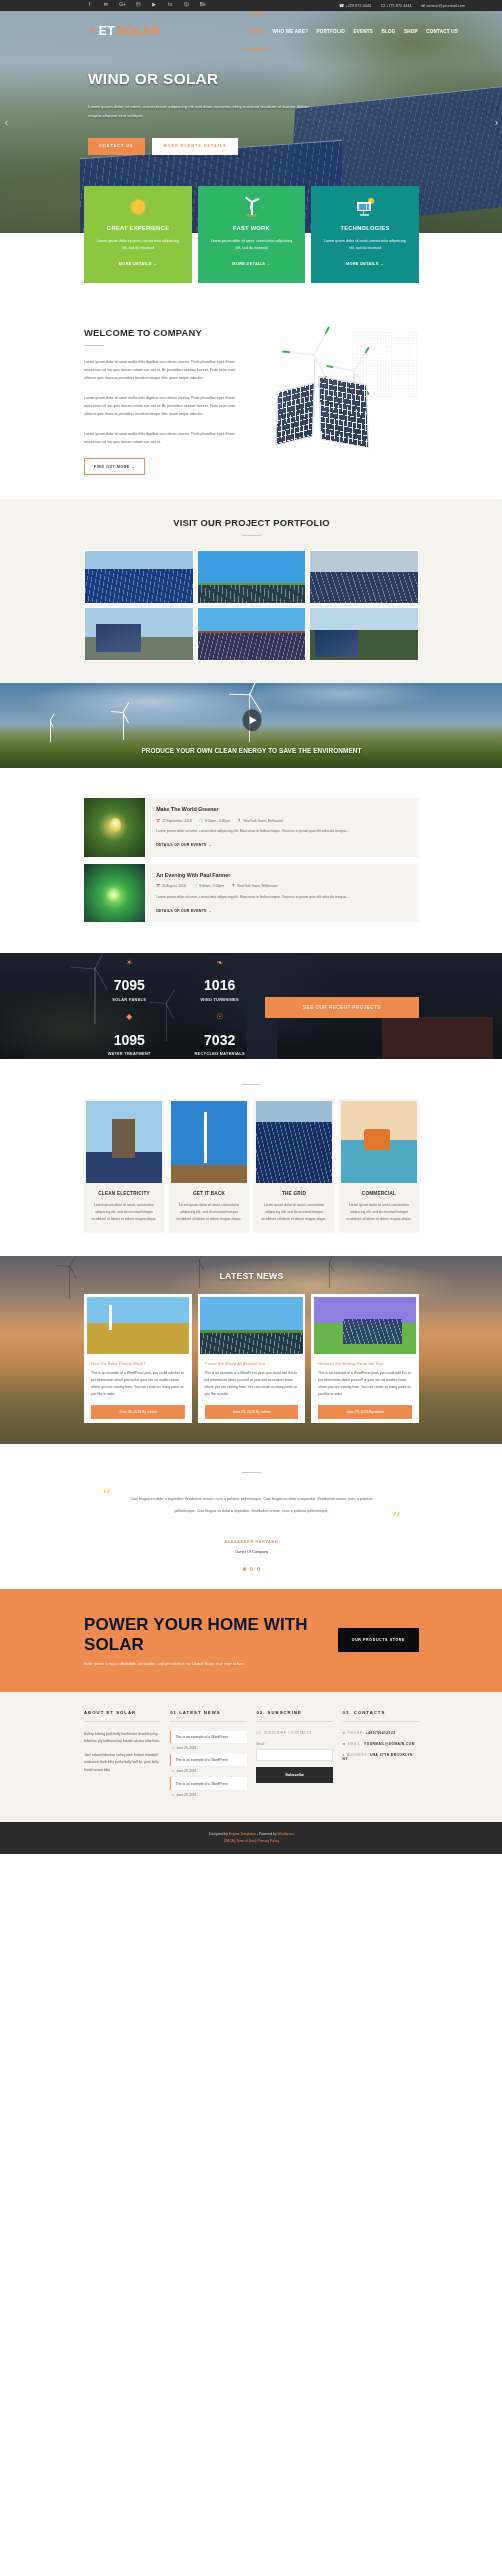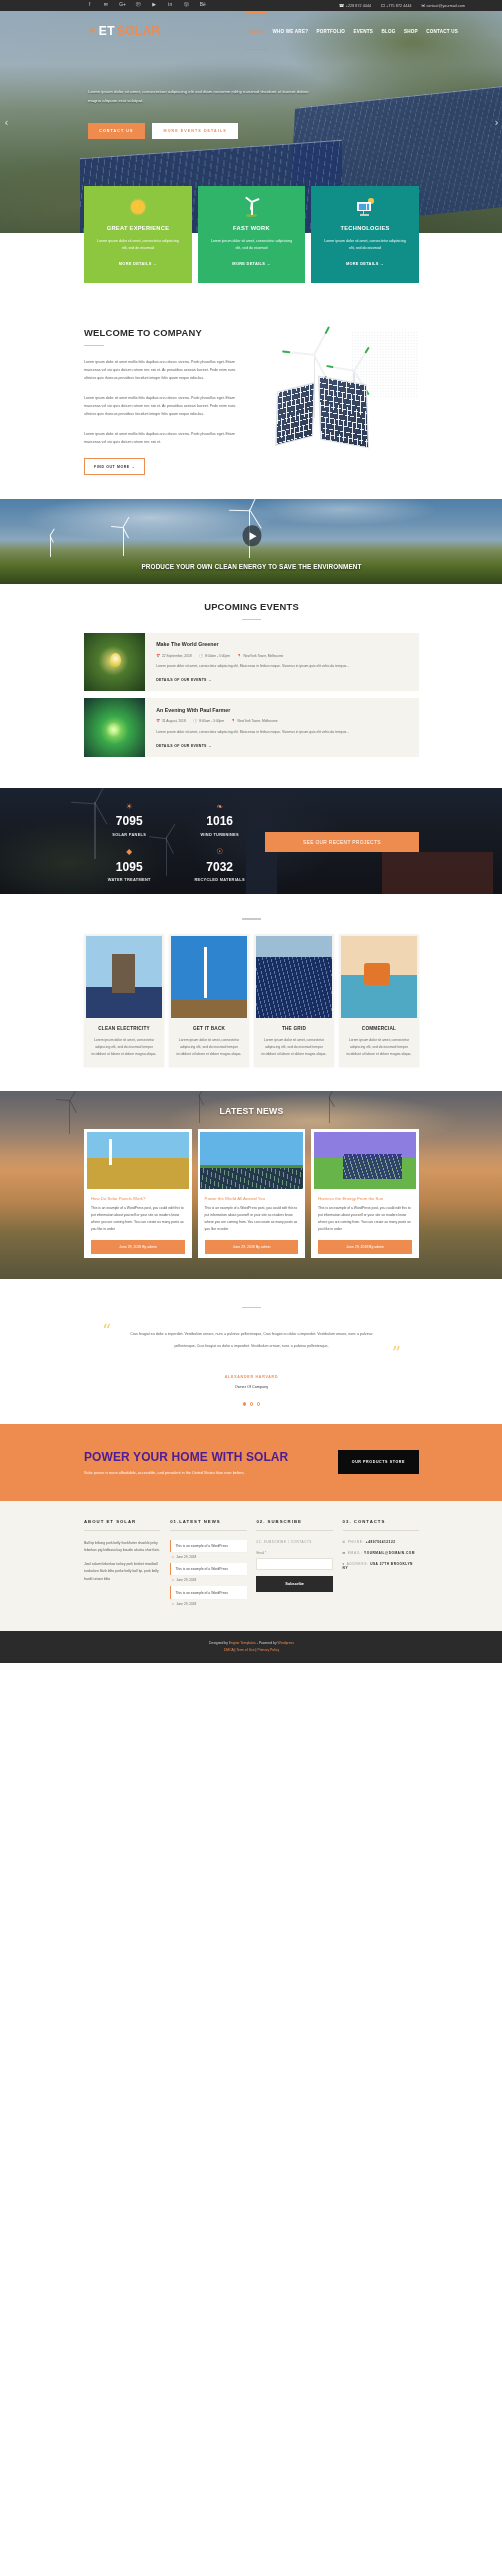--- a/index.html
+++ b/index.html
@@ -250,21 +250,21 @@
       linear-gradient(to bottom, #1b2230 0%, #161a22 45%, #101318 100%);}
   .facts .barn{position:absolute;right:2%;bottom:0;width:22%;height:40%;background:#5a2a22;opacity:.55;}
   .facts .silo{position:absolute;left:49%;bottom:0;width:6%;height:62%;background:#1c2230;border-radius:2.1px 2.1px 0 0;opacity:.9;}
   .facts .ftur{position:absolute;}
   .facts .ftur .m{position:absolute;background:rgba(120,130,140,.35);}
   .facts .ftur .b{position:absolute;background:rgba(130,140,150,.35);transform-origin:0 50%;border-radius:1.4px;}
   .facts-inner { position:relative; width:427px; margin:0 auto; padding:0 46px; height:100%; display:flex; z-index:3; }
   .counters { width:54%; display:flex; flex-wrap:wrap; align-content:center; padding-top:2.8px; }
   .counter { width:50%; text-align:center; padding:5.6px 0; }
   .counter .cic { color:#ee8b4f; font-size:7.7px; line-height:1; }
-  .counter .cnum { color:#fff; font-size:12px; font-weight:bold; margin-top:4px; }
+  .counter .cnum { color:#fff; font-size:14px; font-weight:bold; margin-top:11px; }
   .counter .clab { color:#e3e3e3; font-size:3.9px; font-weight:bold; letter-spacing:0.3px; margin-top:3.5px; }
   .facts-card { width:46%; align-self:center; margin-top:2.8px; }
   .facts-card-top { background:#f4f3ee; padding:14px 10.5px 11.2px; text-align:center; }
   .facts-card-top h3 { font-size:8.7px; font-weight:bold; color:#2b2b2b; line-height:1.28; letter-spacing:0.1px; }
   .facts-card-top p { font-size:3.2px; line-height:2.1; color:#5f5f5f; margin-top:7.7px; }
   .facts-card-btn { background:#ee8b4f; color:#fff; text-align:center; padding:7.7px 0; font-size:4.9px; letter-spacing:0.3px; cursor:pointer; }
 
   
   .works { background:#fff; padding:17.5px 0 24px; }
   .works-grid { width:427px; margin:14px auto 0; padding:0 46px; display:grid; grid-template-columns:repeat(4,1fr); gap:4.9px; }
@@ -318,21 +318,21 @@
   .testi-name { color:#ee8b4f; font-size:3.5px; font-weight:bold; letter-spacing:0.8px; margin-top:22.3px; }
   .testi-role { color:#3b3b3b; font-size:3.8px; margin-top:6.3px; }
   .dots { display:flex; gap:3.5px; justify-content:center; margin-top:13.3px; }
   .dot { width:3.5px; height:3.5px; border-radius:50%; border:0.7px solid #ee8b4f; cursor:pointer; }
   .dot.on { background:#ee8b4f; }
 
   
   .cta { background:#ee8b4f; padding:26px 0; }
   .cta-inner { width:427px; margin:0 auto; padding:0 46px; display:flex; align-items:center; }
   .cta-left { flex:1; }
-  .cta-h { color:#4c1d95; font-size:12px; font-weight:bold; letter-spacing:0.1px; }
+  .cta-h { color:#0f172a; font-size:17px; font-weight:bold; letter-spacing:0.1px; }
   .cta-p { color:#fff; font-size:3.8px; margin-top:7px; opacity:.95; }
   .cta-btn { background:#0b0b0b; color:#fff; font-size:3.6px; font-weight:bold; letter-spacing:0.6px; padding:9.8px 14px; cursor:pointer; border:none; }
 
   
   .footer { background:#f4f3ee; padding:18px 0 21px; }
   .footer-inner { width:427px; margin:0 auto; padding:0 46px; display:flex; gap:9.8px; }
   .fcol { flex:1; }
   .fcol h4 { font-size:4.3px; font-weight:bold; letter-spacing:1px; color:#2b2b2b; }
   .fcol .fline { height:0.7px; background:#dedbd3; margin:6.3px 0 9px; }
   .fcol p { font-size:3.4px; line-height:2.2; color:#5b5b5b; }
@@ -395,20 +395,21 @@
             <a href="#">EVENTS</a>
             <a href="#">BLOG</a>
             <a href="#">SHOP</a>
             <a href="#">CONTACT US</a>
           </div>
       </div>
     </div>
 
     <div class="hero-content">
       <div class="hero-inner">
+        <div class="hero-h1">WIND OR SOLAR</div>
         <div class="hero-p">Lorem ipsum dolor sit amet, consectetuer adipiscing elit sed diam nonumm nibhy euismod tincidunt ut laoreet dolore magna aliquam erat volutpat.</div>
         <div class="hero-btns">
           <button class="btn-orange">CONTACT US</button>
           <button class="btn-white">MORE EVENTS DETAILS</button>
         </div>
       </div>
     </div>
 
     <div class="hero-arrow left">‹</div>
     <div class="hero-arrow right">›</div>
@@ -489,20 +490,46 @@
           <div class="bld" style="left:27px;top:19px;width:28px;transform:rotate(58deg);">
               <i></i>
             </div>
         </div>
         <div class="wsolar" style="left:24px;top:60px;width:38px;height:54px;transform:skewY(-16deg) rotate(2deg);"></div>
         <div class="wsolar" style="left:67px;top:53px;width:49px;height:64px;transform:skewY(12deg) rotate(-2deg);"></div>
       </div>
     </div>
   </div>
 
+  <div class="portfolio">
+    <div class="center">
+      <div class="sec-title">VISIT OUR PROJECT PORTFOLIO</div>
+      <div class="rule center"></div>
+    </div>
+    <div class="pf-grid">
+      <div class="pf-item">
+          <div class="ph p1"></div>
+        </div>
+      <div class="pf-item">
+          <div class="ph p2"></div>
+        </div>
+      <div class="pf-item">
+          <div class="ph p3"></div>
+        </div>
+      <div class="pf-item">
+          <div class="ph p4"></div>
+        </div>
+      <div class="pf-item">
+          <div class="ph p5"></div>
+        </div>
+      <div class="pf-item">
+          <div class="ph p6"></div>
+        </div>
+    </div>
+  </div>
 
   <div class="video">
     <div class="vturb" style="left:47%;top:2%;width:49px;height:68%;">
       <div class="m" style="left:12.6px;top:8.4px;width:1.4px;height:49px;"></div>
       <div class="b" style="left:13.3px;top:9px;width:21px;height:1.4px;transform:rotate(-66deg);"></div>
       <div class="b" style="left:13.3px;top:9px;width:21px;height:1.4px;transform:rotate(58deg);"></div>
       <div class="b" style="left:13.3px;top:9px;width:21px;height:1.4px;transform:rotate(182deg);"></div>
     </div>
     <div class="vturb" style="left:23%;top:26%;width:28px;height:50%;">
       <div class="m" style="left:7px;top:5.6px;width:0.9px;height:29px;"></div>
@@ -515,24 +542,20 @@
       <div class="b" style="left:5px;top:3.8px;width:8.4px;height:0.7px;transform:rotate(-58deg);"></div>
       <div class="b" style="left:5px;top:3.8px;width:8.4px;height:0.7px;transform:rotate(64deg);"></div>
     </div>
     <div class="play">
         <i></i>
       </div>
     <div class="video-cap">PRODUCE YOUR OWN CLEAN ENERGY TO SAVE THE ENVIRONMENT</div>
   </div>
 
   <div class="events">
-    <div class="center">
-      <div class="sec-title">UPCOMING EVENTS</div>
-      <div class="rule center"></div>
-    </div>
     <div class="ev-list">
       <div class="ev">
         <div class="ev-img e1"></div>
         <div class="ev-body">
           <div class="ev-title">Make The World Greener</div>
           <div class="ev-meta">
             <span><span class="mi">📅</span><span>22 September, 2018</span></span>
             <span><span class="mi">🕓</span><span>8:00am - 5:00pm</span></span>
             <span><span class="mi">📍</span><span>NewYork Tower, Melbourne</span></span>
           </div>

